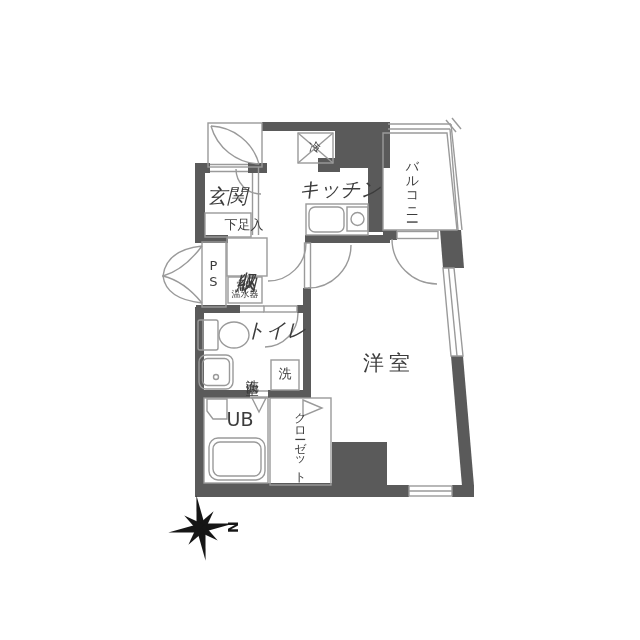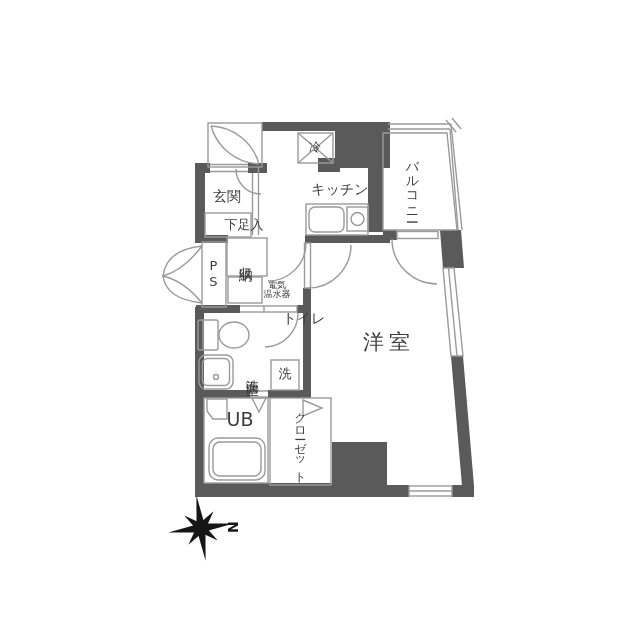--- a/index.html
+++ b/index.html
@@ -3,21 +3,21 @@
 <meta charset="utf-8">
 <style>
   html,body{margin:0;padding:0;background:#ffffff;}
   .canvas{position:relative;width:640px;height:640px;background:#ffffff;overflow:hidden;
           font-family:"DejaVu Sans",sans-serif;}
   .plan-svg{position:absolute;left:0;top:0;}
   .lbl{position:absolute;transform:translate(-50%,-50%);color:#3c3c3c;white-space:nowrap;
        line-height:1.05;text-align:center;font-family:"DejaVu Sans",sans-serif;}
   .vert{writing-mode:vertical-rl;text-orientation:upright;letter-spacing:1px;}
   .f21{font-size:21px;letter-spacing:5px;font-weight:500;}
-  .f14{font-size:14px;font-weight:500;}
+  .f14{font-size:20px;font-weight:500;font-style:italic;}
   .f13{font-size:13px;font-weight:500;}
   .f12{font-size:12px;font-weight:500;}
   .f9{font-size:9px;font-weight:500;}
   .f15{font-size:19px;font-weight:500;}
   .north{font-size:14px;font-weight:700;transform:translate(-50%,-50%) rotate(90deg);color:#161616;}
 </style>
 </head>
 <body>
 
 <div class="canvas">
@@ -160,25 +160,25 @@
     <polygon points="215.8,542.8 197.8,531.2 204.2,524.8"></polygon>
     <polygon points="186.2,542.8 204.2,531.2 197.8,524.8"></polygon>
     <polygon points="186.2,513.2 197.8,531.2 204.2,524.8"></polygon>
   </g>
 </svg>
 
 <div class="lbl f14" style="left:227px;top:196px;">玄関</div>
 <div class="lbl f13" style="left:244px;top:225px;">下足入</div>
 <div class="lbl f14 vert" style="left:246px;top:257px;">収納</div>
 <div class="lbl f13 vert" style="left:213px;top:274px;">PS</div>
-<div class="lbl f9" style="left:245px;top:290px;margin-left:32px;"><span>電気</span><br><span>温水器</span></div>
+<div class="lbl f9" style="left:245px;top:290px;"><span>電気</span><br><span>温水器</span></div>
 <div class="lbl f14" style="left:340px;top:189px;">キッチン</div>
 <div class="lbl f12" style="left:315px;top:147px;">冷</div>
 <div class="lbl f13 vert" style="left:412px;top:184px;">バルコニー</div>
-<div class="lbl f21" style="left:389px;top:342px;">洋室</div>
-<div class="lbl f14" style="left:276px;top:318px;margin-left:28px;">トイレ</div>
+<div class="lbl f21" style="left:389px;top:363px;">洋室</div>
+<div class="lbl f14" style="left:276px;top:330px;">トイレ</div>
 <div class="lbl f13 vert" style="left:252px;top:371px;">洗面室</div>
 <div class="lbl f13" style="left:285px;top:374px;">洗</div>
 <div class="lbl f15" style="left:240px;top:420px;">UB</div>
 <div class="lbl f12 vert" style="left:300px;top:441px;">クローゼット</div>
 <div class="lbl north" style="left:233px;top:527px;">N</div>
 
 </div>
 
 </body></html>

